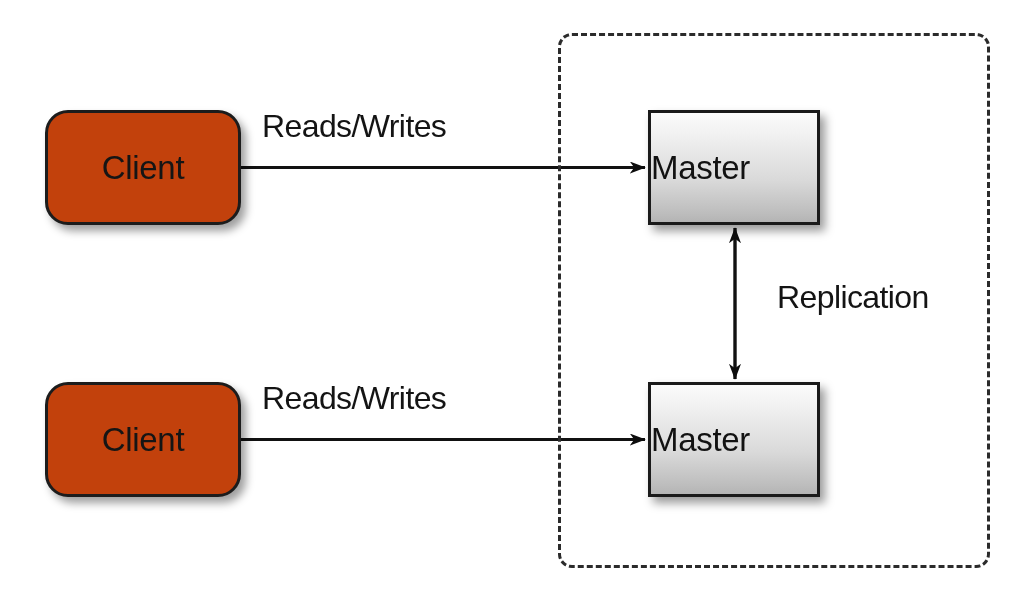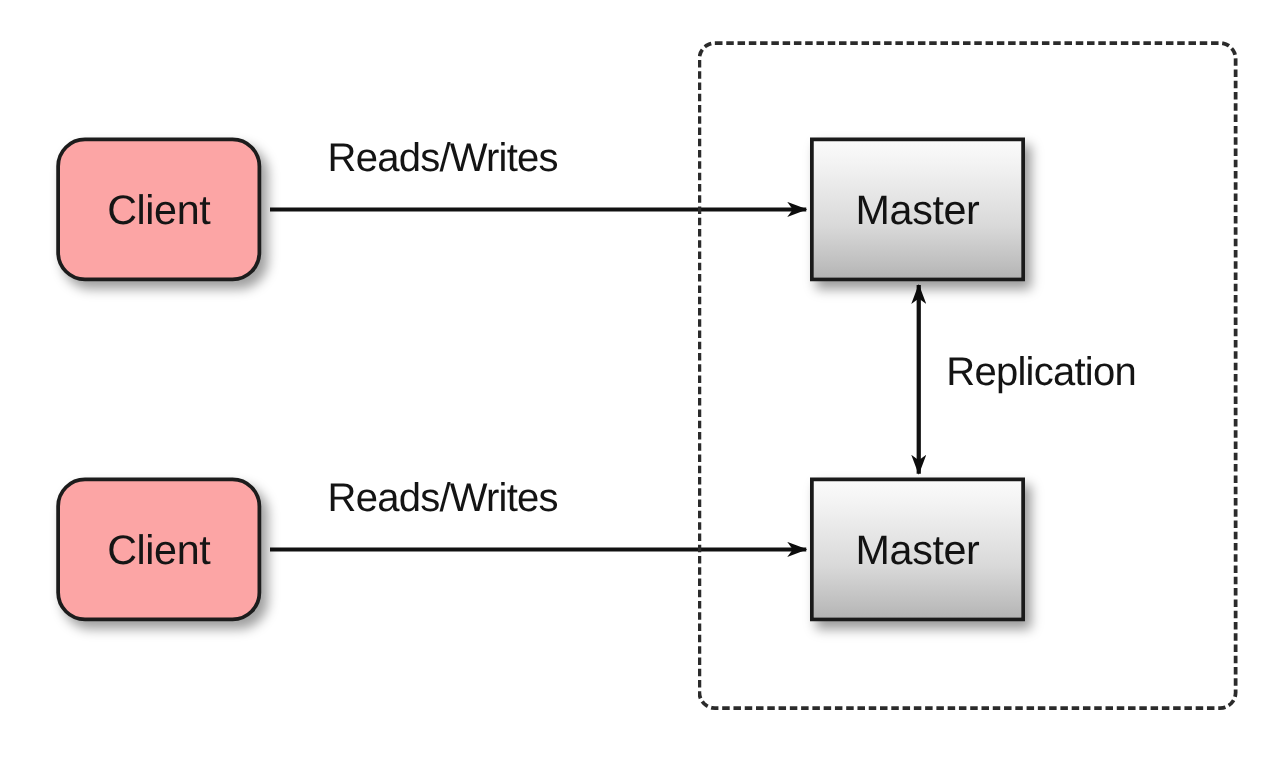--- a/index.html
+++ b/index.html
@@ -21,26 +21,26 @@
     position: absolute;
     left: 0;
     top: 0;
     width: 1028px;
     height: 610px;
   }
 
   
   .client-box {
     position: absolute;
-    width: 164px;
+    width: 196px;
     height: 115px;
     box-sizing: border-box;
     border: 3px solid #1c1c1c;
     border-radius: 23px;
-    background: #fca5a5;
+    background: #c2410c;
     display: flex;
     align-items: center;
     justify-content: center;
     box-shadow: 5px 6px 9px rgba(0,0,0,0.38);
     z-index: 4;
   }
   .client-label {
     font-size: 33px;
     color: #151515;
     letter-spacing: -0.3px;
@@ -52,21 +52,20 @@
   
   .master-box {
     position: absolute;
     width: 172px;
     height: 115px;
     box-sizing: border-box;
     border: 3px solid #1a1a1a;
     background: linear-gradient(to bottom, #fbfbfb 0%, #f2f2f2 18%, #d9d9d9 62%, #bdbdbd 92%, #b4b4b4 100%);
     display: flex;
     align-items: center;
-    justify-content: center;
     box-shadow: 5px 6px 9px rgba(0,0,0,0.40);
     z-index: 4;
   }
   .master-label {
     font-size: 33px;
     color: #121212;
     letter-spacing: -0.3px;
     line-height: 1;
   }
   #master-top { left: 648px; top: 110px; }
@@ -91,21 +90,21 @@
     position: absolute;
     font-size: 32px;
     color: #141414;
     letter-spacing: -0.6px;
     white-space: nowrap;
     line-height: 1;
     z-index: 5;
   }
   #label-rw-top { left: 262px; top: 110px; }
   #label-rw-bot { left: 262px; top: 382px; }
-  #label-repl   { left: 757px; top: 281px; }
+  #label-repl   { left: 777px; top: 281px; }
 </style>
 </head>
 <body>
 
 <div id="canvas">
 
   <div id="boundary"></div>
 
   <svg id="svg-layer" viewBox="0 0 1028 610" xmlns="http://www.w3.org/2000/svg">
     <defs>

